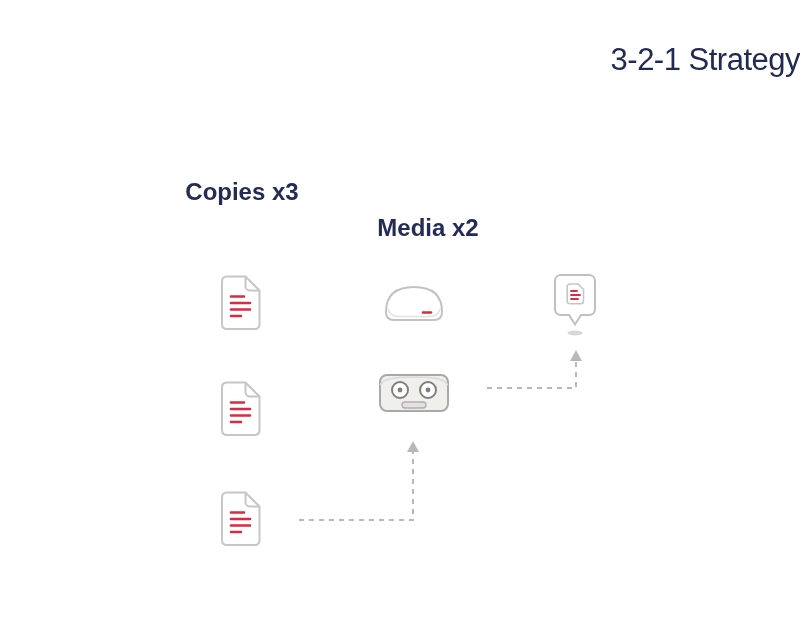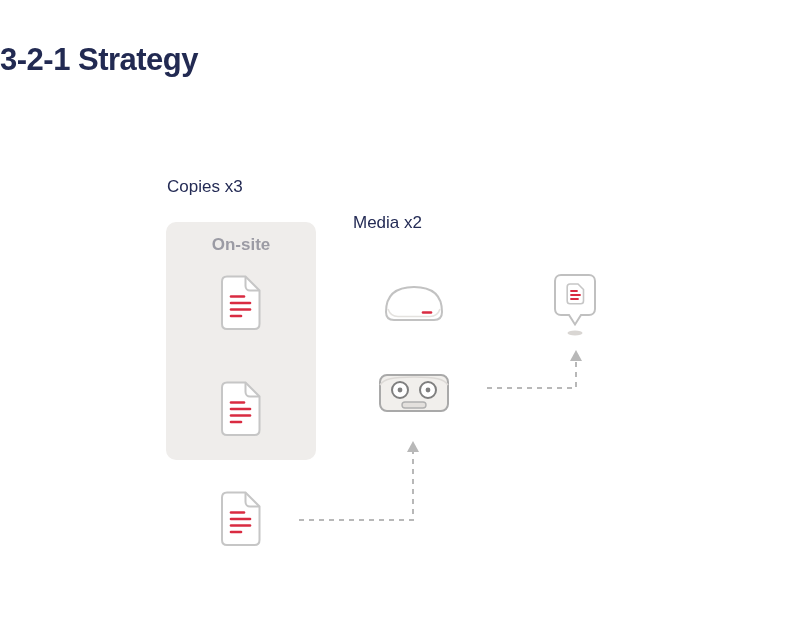--- a/index.html
+++ b/index.html
@@ -5,28 +5,28 @@
   html,body{margin:0;padding:0;background:#ffffff;}
   .canvas{
     position:relative;
     width:800px;height:622px;
     background:#ffffff;
     font-family:"Liberation Sans", sans-serif;
     overflow:hidden;
   }
   .title{
     position:absolute;top:42px;left:0;right:0;
-    margin:0;text-align:left;
-    font-size:31px;font-weight:bold;letter-spacing:-0.5px;
+    margin:0;text-align:right;
+    font-size:31px;font-weight:normal;letter-spacing:-0.5px;
     color:#222a52;
   }
   .hdr{
     position:absolute;
-    font-size:17px;font-weight:normal;color:#242b55;
-    text-align:left;line-height:1.35;
+    font-size:24px;font-weight:bold;color:#242b55;
+    text-align:center;line-height:1.35;
   }
   .hdr-copies{left:167px;top:176px;width:150px;}
   .hdr-media{left:353px;top:176px;width:150px;margin-top:36px;}
   .hdr-offsite{left:505px;top:168px;width:140px;}
   .panel{
     position:absolute;left:166px;top:222px;width:150px;height:238px;
     background:#efedeb;border-radius:10px;
   }
   .panel-label{
     position:absolute;top:13px;left:0;width:100%;
@@ -45,23 +45,20 @@
 </head>
 <body>
 
 <div class="canvas">
 
   <h1 class="title">3-2-1 Strategy</h1>
 
   <div class="hdr hdr-copies">Copies x3</div>
   <div class="hdr hdr-media">Media x2</div>
 
-  <div class="panel">
-    <div class="panel-label">On-site</div>
-  </div>
 
   <span class="icon doc1">
     <svg width="44" height="56" viewBox="0 0 44 56">
       <path d="M8 1.5 H26.5 L40.5 15.5 V49 C40.5 52 38.5 54 35.5 54 H8 C5 54 3 52 3 49 V6.5 C3 3.5 5 1.5 8 1.5 Z" fill="#ffffff" stroke="#c6c6c6" stroke-width="2"></path>
       <path d="M26.5 1.5 V11 C26.5 13.5 28.5 15.5 31 15.5 H40.5" fill="none" stroke="#c6c6c6" stroke-width="2"></path>
       <g stroke="#d92b41" stroke-width="2.6" stroke-linecap="round">
         <line x1="12" y1="21.5" x2="25" y2="21.5"></line>
         <line x1="12" y1="28" x2="31" y2="28"></line>
         <line x1="12" y1="34.5" x2="31" y2="34.5"></line>
         <line x1="12" y1="41" x2="22" y2="41"></line>

